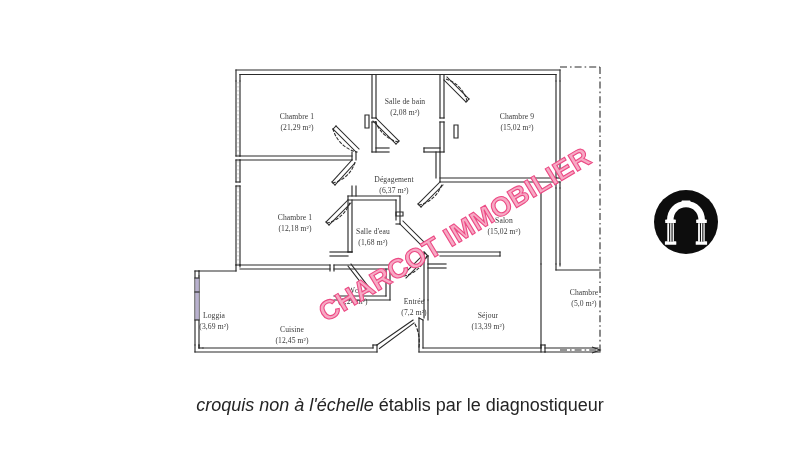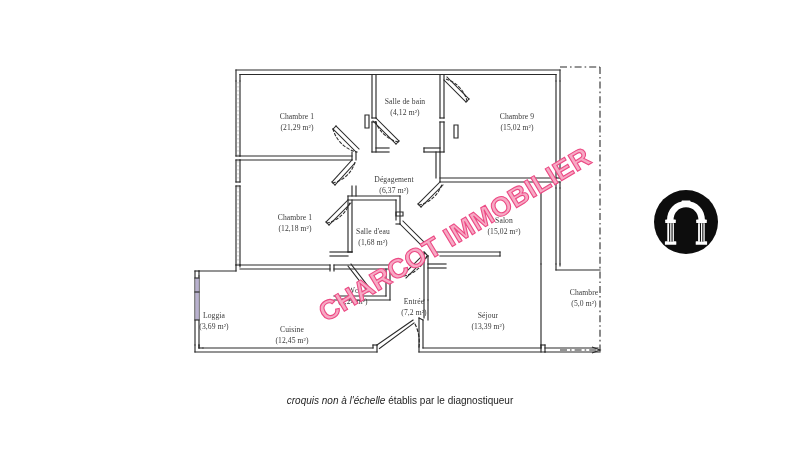--- a/index.html
+++ b/index.html
@@ -24,21 +24,21 @@
   }
   .room-label .rm-name{display:block;}
   .room-label .rm-area{display:block;}
 
   .caption{
     position:absolute;
     left:400px;top:395px;
     transform:translateX(-50%);
     white-space:nowrap;
     color:#242424;
-    font-size:10px;
+    font-size:18px;
   }
   .caption .cap-it{font-style:italic;font-family:"Liberation Sans", sans-serif;}
   .caption .cap-rg{font-style:normal;}
 
   .watermark{
     position:absolute;
     left:455px;top:235px;
     transform:translate(-50%,-50%) rotate(-31deg);
     font-family:"Liberation Sans", sans-serif;
     font-weight:bold;
@@ -291,21 +291,21 @@
       <path d="M592,347 L600,350 L592,353" stroke-dasharray="0"></path>
     </g>
   </svg>
 
   <div class="room-label" style="left:297px;top:112px">
     <span class="rm-name">Chambre 1</span>
     <span class="rm-area">(21,29 m²)</span>
   </div>
   <div class="room-label" style="left:405px;top:97px">
     <span class="rm-name">Salle de bain</span>
-    <span class="rm-area">(4,12 m²)</span>
+    <span class="rm-area">(2,08 m²)</span>
   </div>
   <div class="room-label" style="left:517px;top:112px">
     <span class="rm-name">Chambre 9</span>
     <span class="rm-area">(15,02 m²)</span>
   </div>
   <div class="room-label" style="left:394px;top:175px">
     <span class="rm-name">Dégagement</span>
     <span class="rm-area">(6,37 m²)</span>
   </div>
   <div class="room-label" style="left:295px;top:213px">

